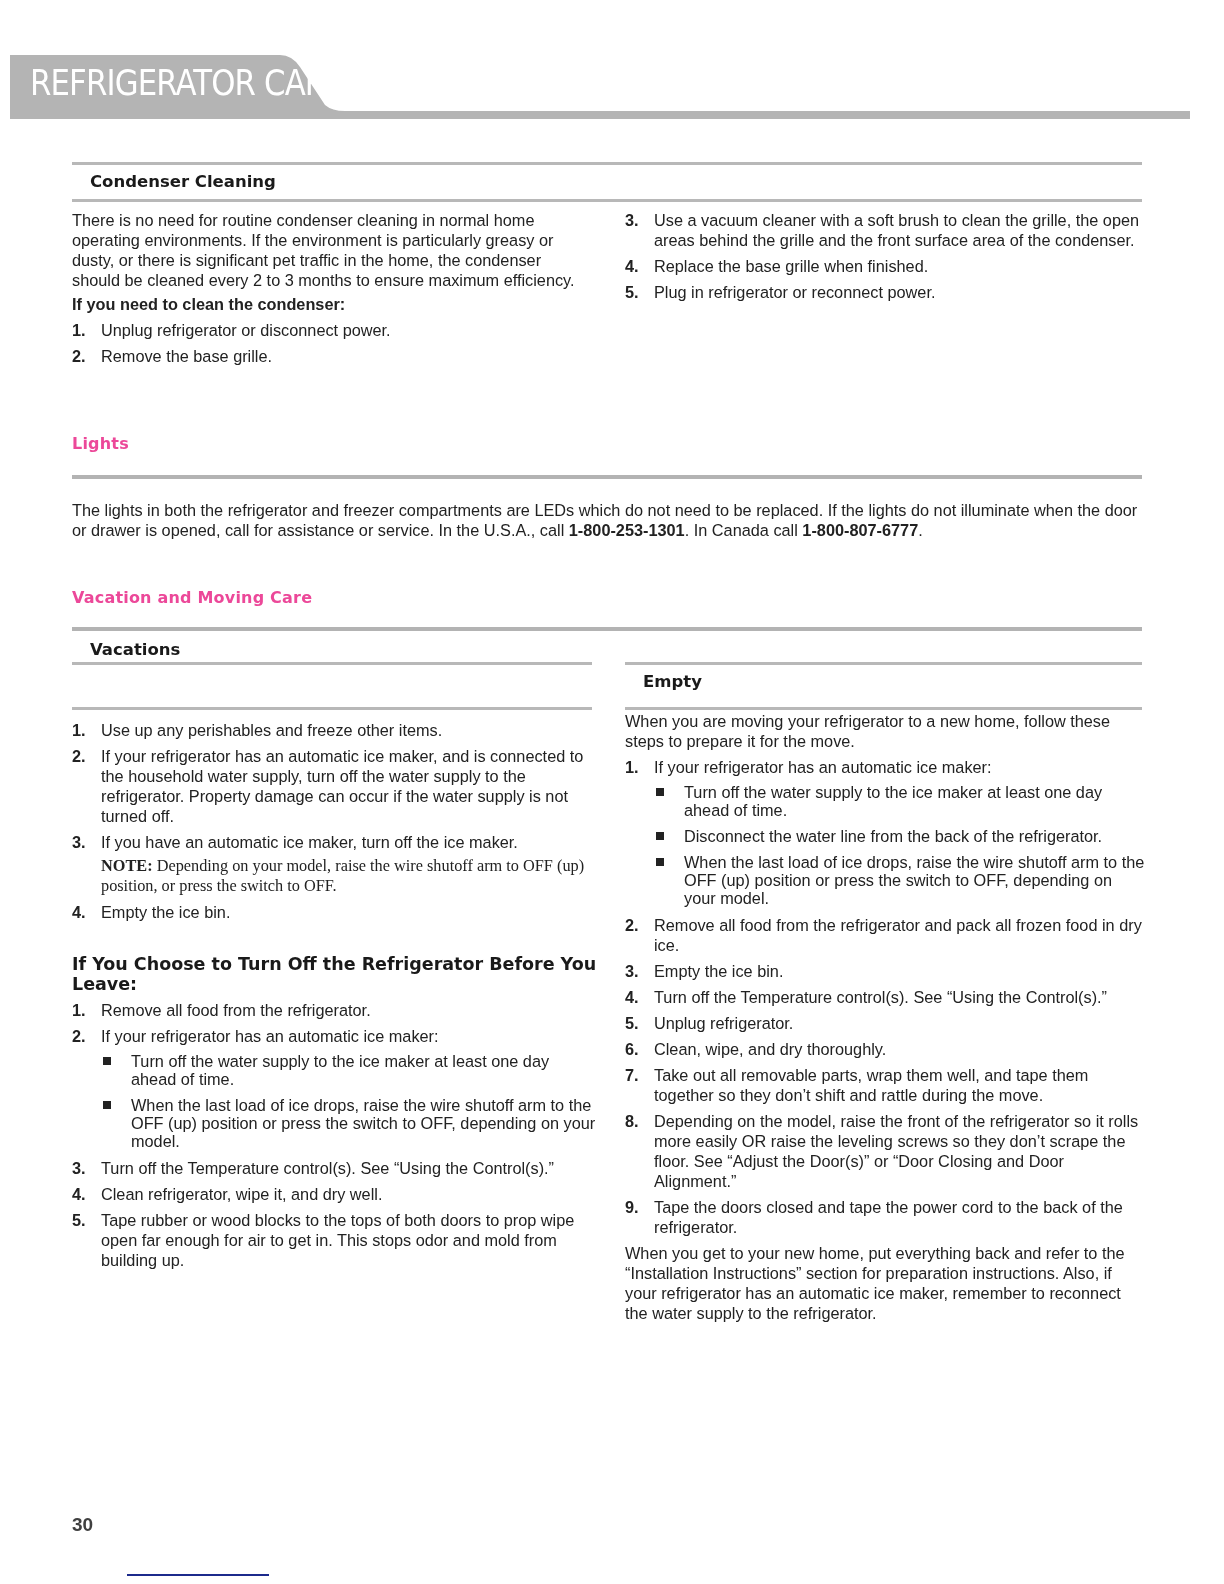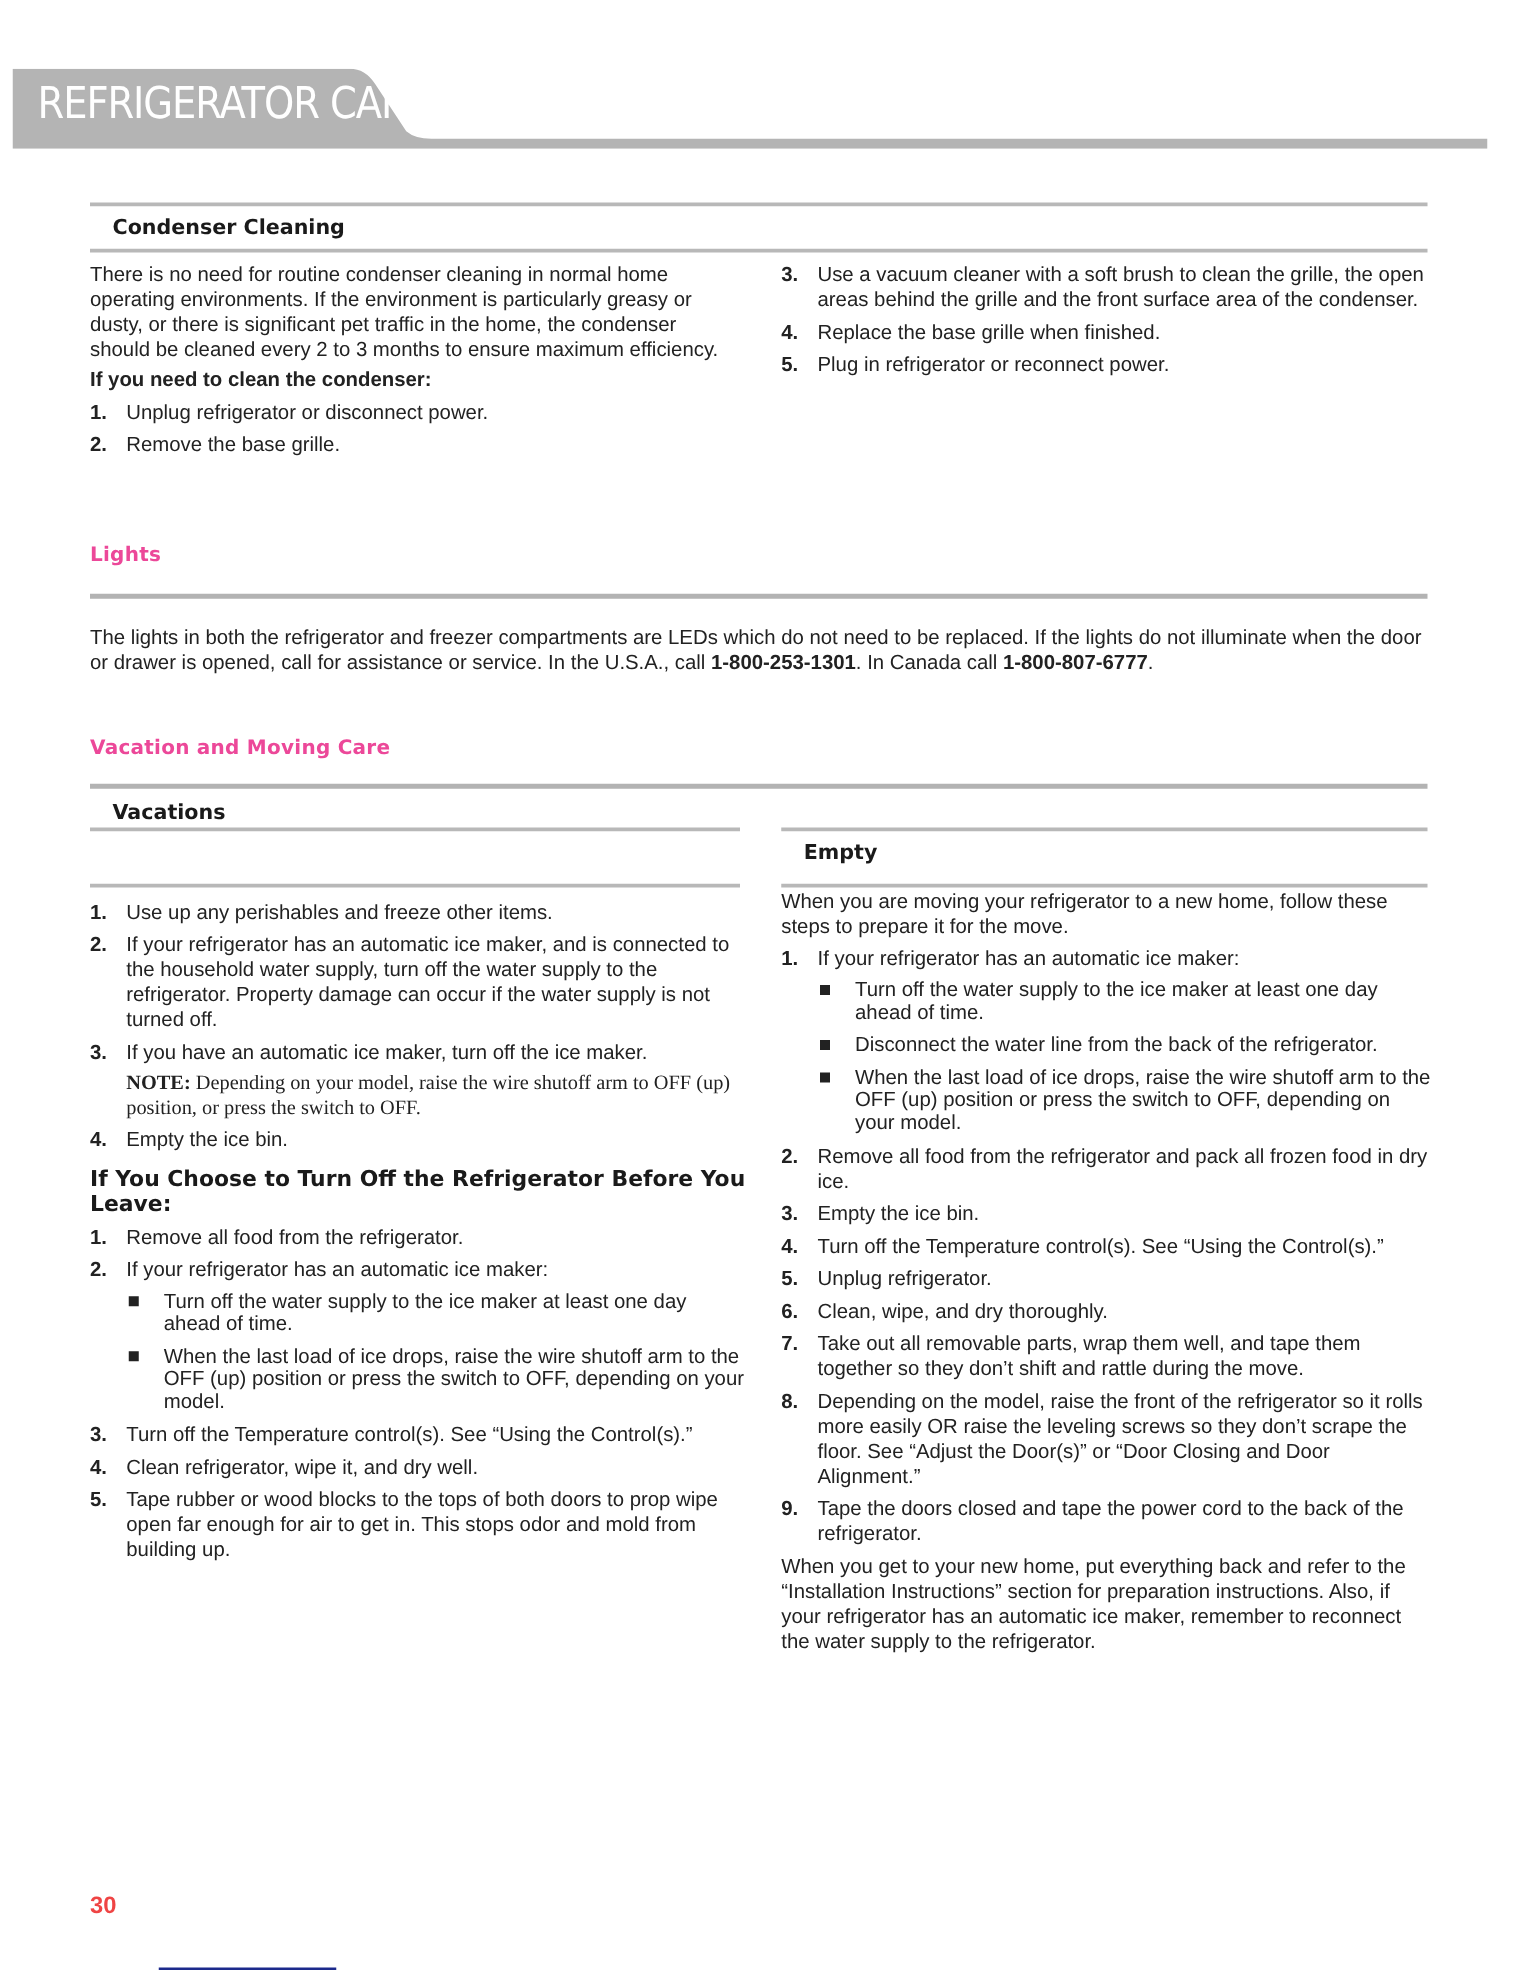--- a/index.html
+++ b/index.html
@@ -25,21 +25,21 @@
 
   ol.steps { list-style: none; }
   ol.steps > li { position: relative; padding-left: 29px; margin-bottom: 6px; font-size: 16.3px; line-height: 20px; }
   ol.steps > li .num { position: absolute; left: 0; top: 0; font-weight: bold; }
   ol.steps > li .note { display: block; margin-top: 4px; font-family: Liberation Serif, serif; }
   ol.steps > li .note b { font-weight: bold; }
   ul.bullets { list-style: none; margin-top: 6px; }
   ul.bullets > li { position: relative; padding-left: 30px; margin-bottom: 8px; line-height: 18px; font-size: 16.3px; }
   ul.bullets > li .sq { position: absolute; left: 2px; top: 5px; width: 8px; height: 8px; background: #222; }
 
-  .page-num { position: absolute; left: 72px; top: 1514px; font-weight: bold; font-size: 19px; color: #ef4444; }
+  .page-num { position: absolute; left: 72px; top: 1514px; font-weight: bold; font-size: 19px; color: #404040; }
   .footer-line { position: absolute; left: 127px; top: 1574px; width: 142px; height: 2px; background: #1c2a8c; }
 </style>
 </head>
 <body>
 
 <div class="banner">
   <svg width="1180" height="64" viewBox="0 0 1180 64">
     <path d="M0 0 H 270 Q 282 0 290 12 L 315 50 Q 322 56 335 56 H 1180 V 64 H 0 Z" fill="#b4b4b4"></path>
   </svg>
   <div class="banner-title">REFRIGERATOR CARE</div>
@@ -82,21 +82,21 @@
 <div class="abs body-text" style="left:72px; top:720px; width:525px;">
   <ol class="steps">
     <li><span class="num">1.</span><span>Use up any perishables and freeze other items.</span></li>
     <li><span class="num">2.</span><span>If your refrigerator has an automatic ice maker, and is connected to the household water supply, turn off the water supply to the refrigerator. Property damage can occur if the water supply is not turned off.</span></li>
     <li><span class="num">3.</span><span>If you have an automatic ice maker, turn off the ice maker.</span>
       <span class="note"><b>NOTE:</b><span> Depending on your model, raise the wire shutoff arm to OFF (up) position, or press the switch to OFF.</span></span>
     </li>
     <li><span class="num">4.</span><span>Empty the ice bin.</span></li>
   </ol>
 
-  <p class="h-bold" style="margin-top:12px;">If You Choose to Turn Off the Refrigerator Before You Leave:</p>
+  <p class="h-bold" style="margin-top:32px;">If You Choose to Turn Off the Refrigerator Before You Leave:</p>
   <ol class="steps">
     <li><span class="num">1.</span><span>Remove all food from the refrigerator.</span></li>
     <li><span class="num">2.</span><span>If your refrigerator has an automatic ice maker:</span>
       <ul class="bullets">
         <li><span class="sq"></span><span>Turn off the water supply to the ice maker at least one day ahead of time.</span></li>
         <li><span class="sq"></span><span>When the last load of ice drops, raise the wire shutoff arm to the OFF (up) position or press the switch to OFF, depending on your model.</span></li>
       </ul>
     </li>
     <li><span class="num">3.</span><span>Turn off the Temperature control(s). See “Using the Control(s).”</span></li>
     <li><span class="num">4.</span><span>Clean refrigerator, wipe it, and dry well.</span></li>

